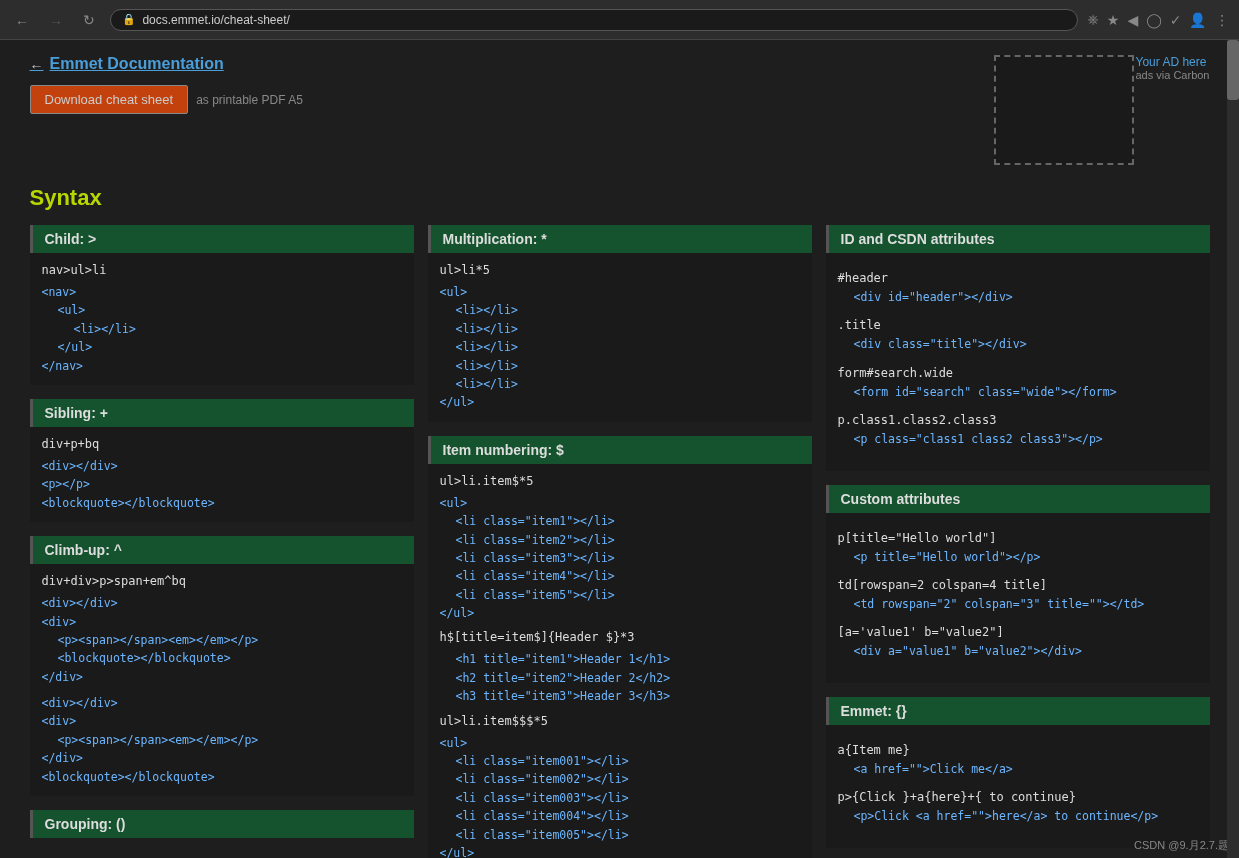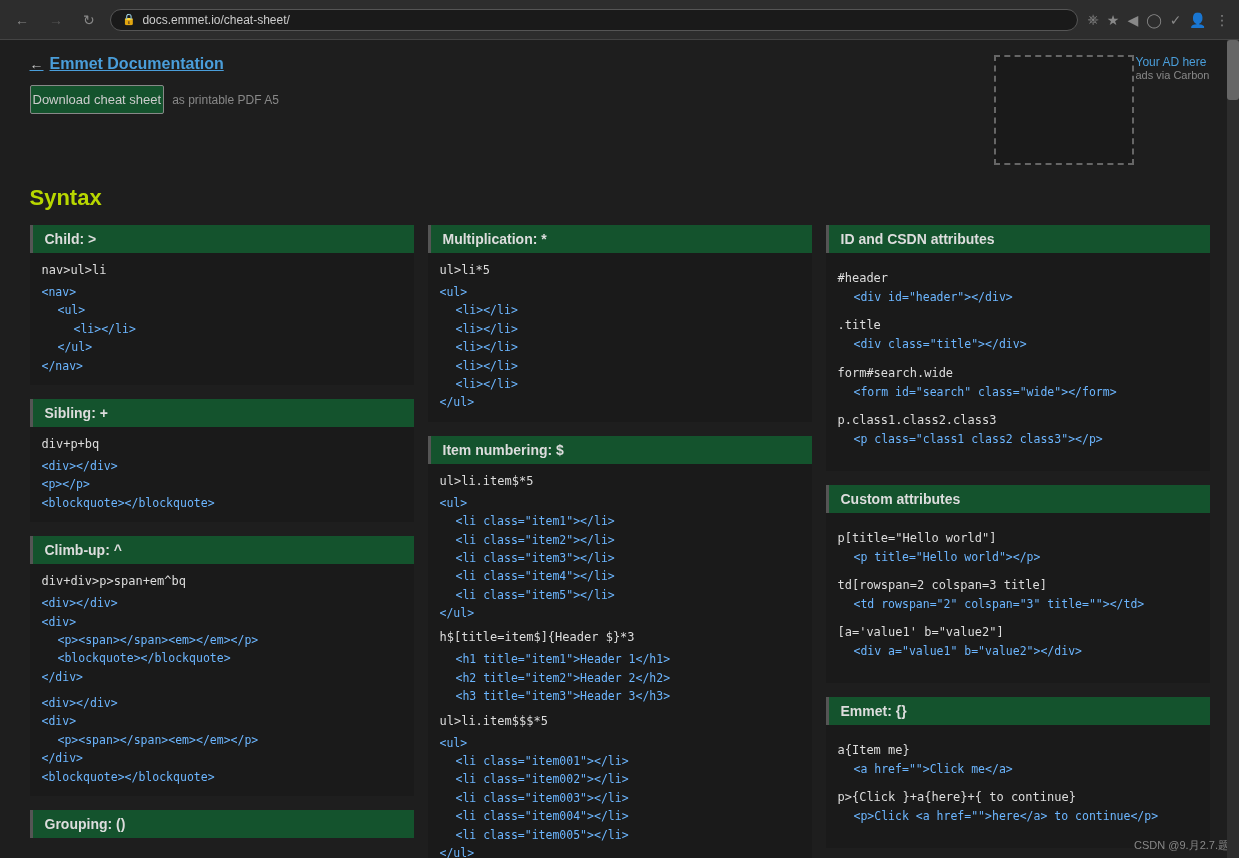--- a/index.html
+++ b/index.html
@@ -73,24 +73,24 @@
       align-items: center;
       gap: 6px;
       color: #4a9eda;
       text-decoration: underline;
       font-weight: bold;
       font-size: 16px;
       margin-bottom: 12px;
     }
     .back-arrow { color: #ccc; font-size: 14px; }
     .download-btn {
-      background: #14532d;
+      background: #c2410c;
       border: 1px solid #888;
       color: #ccc;
-      padding: 6px 2px;
+      padding: 6px 14px;
       font-size: 13px;
       cursor: pointer;
       border-radius: 2px;
     }
     .download-subtitle {
       color: #888;
       font-size: 12px;
       margin-left: 8px;
     }
 
@@ -372,21 +372,21 @@
 
       <div class="block-header dark">Custom attributes</div>
       <div class="code-block">
 
         <div class="subsection">
           <span class="emmet-label">p[title="Hello world"]</span>
           <span class="code-line">&lt;p title="Hello world"&gt;&lt;/p&gt;</span>
         </div>
 
         <div class="subsection">
-          <span class="emmet-label">td[rowspan=2 colspan=3 title]</span>
+          <span class="emmet-label">td[rowspan=2 colspan=4 title]</span>
           <span class="code-line">&lt;td rowspan="2" colspan="3" title=""&gt;&lt;/td&gt;</span>
         </div>
 
         <div class="subsection">
           <span class="emmet-label">[a='value1' b="value2"]</span>
           <span class="code-line">&lt;div a="value1" b="value2"&gt;&lt;/div&gt;</span>
         </div>
 
       </div>
 

